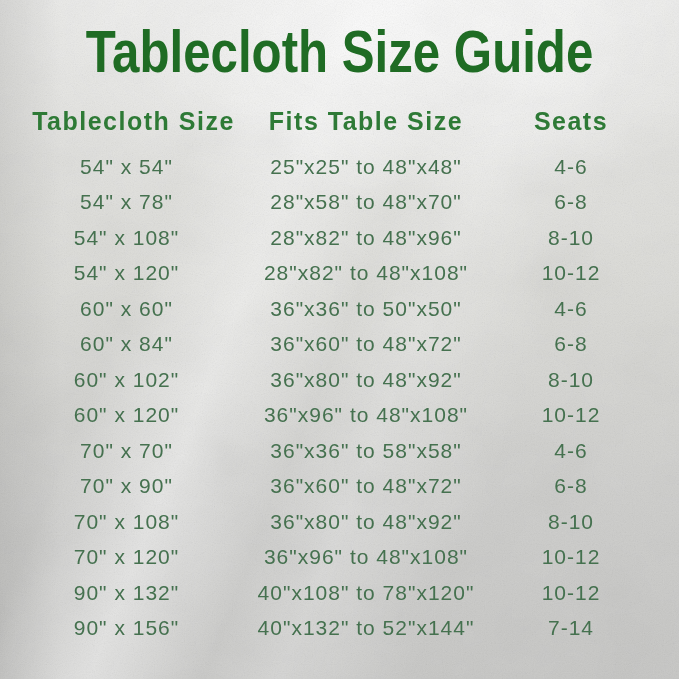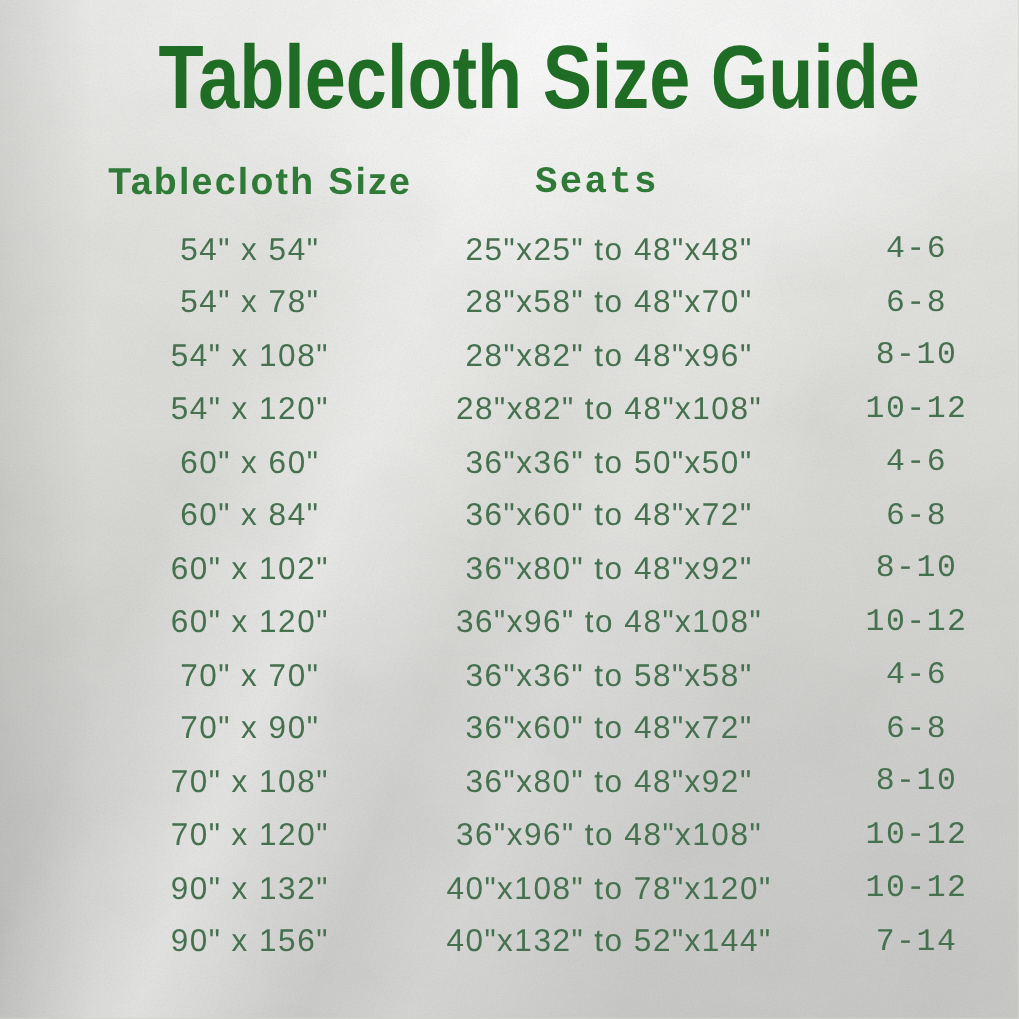--- a/index.html
+++ b/index.html
@@ -17,40 +17,40 @@
   }
   .bg {
     position: absolute; inset: 0; z-index: 0;
     background:
       radial-gradient(55% 28% at 58% 3%, rgba(255,255,255,0.85), rgba(255,255,255,0) 100%),
       linear-gradient(112deg, rgba(255,255,255,0) 26%, rgba(255,255,255,0.50) 38%, rgba(255,255,255,0.05) 50%, rgba(255,255,255,0.28) 58%, rgba(255,255,255,0) 72%),
       linear-gradient(90deg, rgba(110,110,108,0.16), rgba(110,110,108,0) 9%),
       linear-gradient(180deg, #eaeae8 0%, #dbdbd7 42%, #cccccA 76%, #c6c6c4 100%);
   }
   .grain { position: absolute; inset: 0; z-index: 1; pointer-events: none; }
-  .content { position: relative; z-index: 2; padding-top: 20px; padding-left: 40px; }
+  .content { position: relative; z-index: 2; padding-top: 20px; }
 
   .page-title {
     height: 64px; line-height: 64px;
     text-align: center;
     font-size: 60px; font-weight: 800;
     letter-spacing: 0px;
     color: var(--title-green);
     transform: scaleX(0.82);
     transform-origin: 50% 50%;
     white-space: nowrap;
   }
 
   .grid-row {
     display: grid;
     grid-template-columns: 253px 226px 200px;
     align-items: center;
   }
   .cell { text-align: center; white-space: nowrap; }
-  .c3 { transform: translateX(-8px); font-family: Liberation Mono, monospace; }
+  .c3 { transform: translateX(-8px); }
 
   .header-row { margin-top: 22px; height: 30px; }
   .header-row .cell {
     font-size: 25px; font-weight: 700;
     letter-spacing: 1.5px;
     color: var(--header-green);
   }
   .header-row .c1 { transform: translateX(7px); }
 
   .rows { margin-top: 13px; }
@@ -86,20 +86,21 @@
   <rect width="679" height="679" filter="url(#mottle)"></rect>
   <rect width="679" height="679" filter="url(#fineGrain)"></rect>
 </svg>
 
 <div class="content">
 
   <h1 class="page-title">Tablecloth Size Guide</h1>
 
   <div class="grid-row header-row">
     <span class="cell c1">Tablecloth Size</span>
+    <span class="cell c2">Fits Table Size</span>
     <span class="cell c3">Seats</span>
   </div>
 
   <div class="rows">
     <div class="grid-row row">
       <span class="cell c1">54" x 54"</span>
       <span class="cell c2">25"x25" to 48"x48"</span>
       <span class="cell c3">4-6</span>
     </div>
     <div class="grid-row row">

